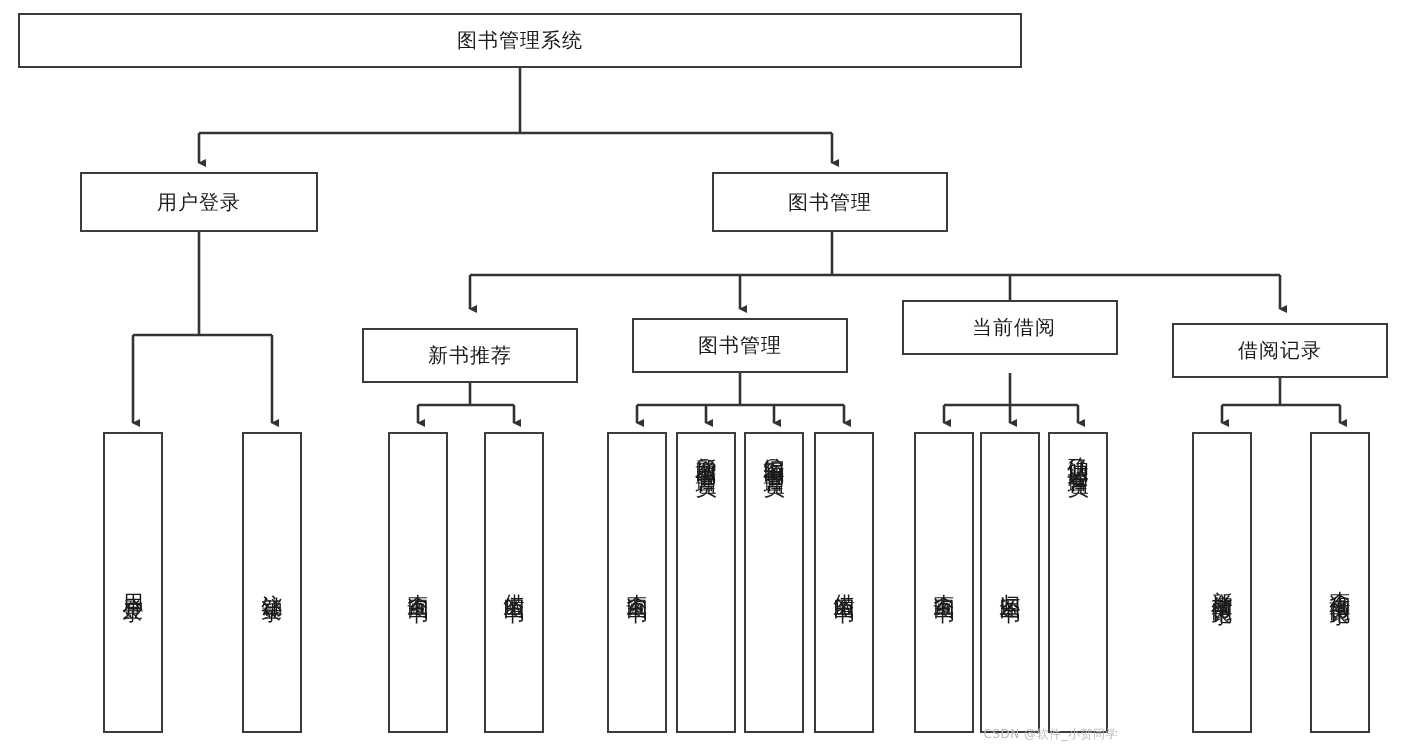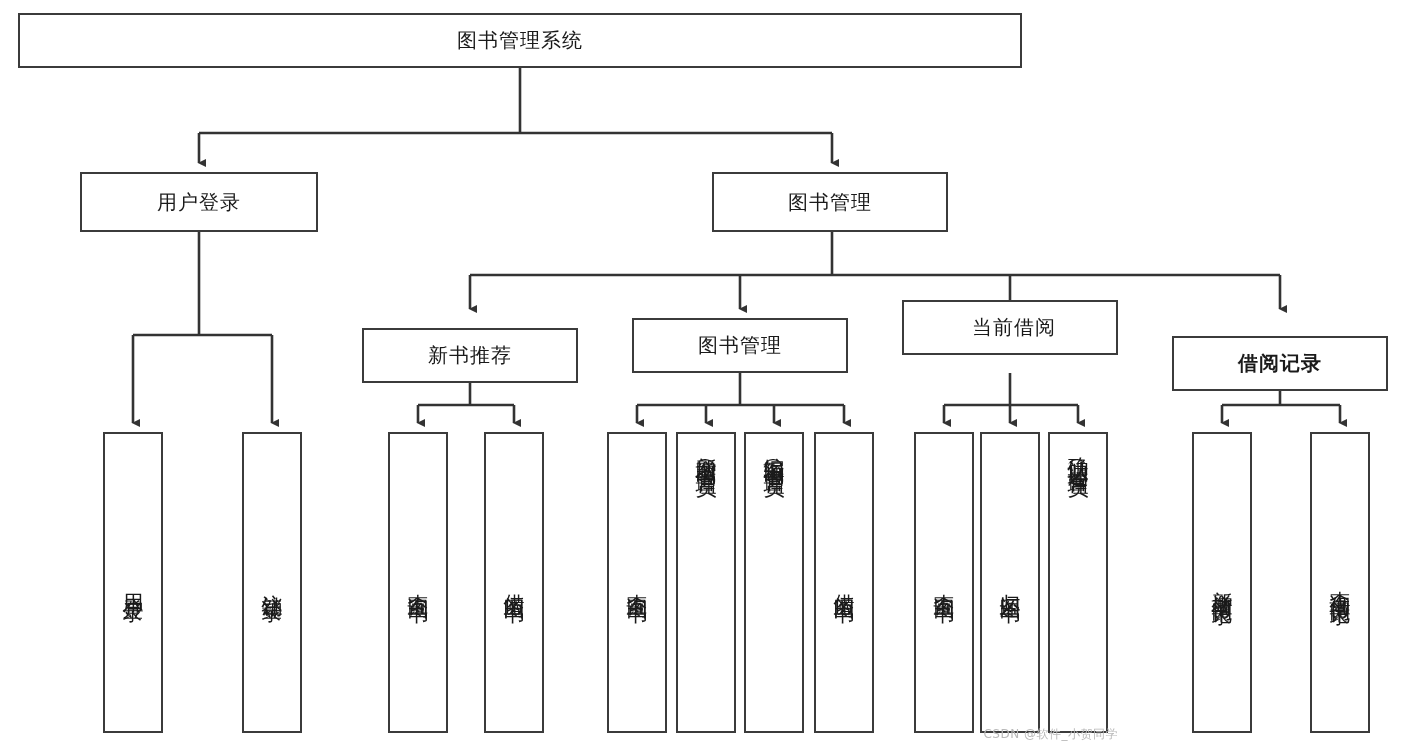--- a/index.html
+++ b/index.html
@@ -125,21 +125,21 @@
 
   <div class="node" style="left:362px;top:318px;width:216px;height:55px;margin-top:10px;">
     <span class="label">新书推荐</span>
   </div>
   <div class="node" style="left:632px;top:318px;width:216px;height:55px;">
     <span class="label">图书管理</span>
   </div>
   <div class="node" style="left:902px;top:300px;width:216px;height:55px;padding-left:8px;">
     <span class="label">当前借阅</span>
   </div>
-  <div class="node" style="left:1172px;top:336px;width:216px;height:55px;font-weight:bold;">
+  <div class="node" style="left:1172px;top:323px;width:216px;height:55px;">
     <span class="label">借阅记录</span>
   </div>
 
   <div class="node leaf center" style="left:103px;top:432px;width:60px;height:301px;">
     <span class="label">用户登录</span>
   </div>
   <div class="node leaf center" style="left:242px;top:432px;width:60px;height:301px;">
     <span class="label">注销登录</span>
   </div>
 

